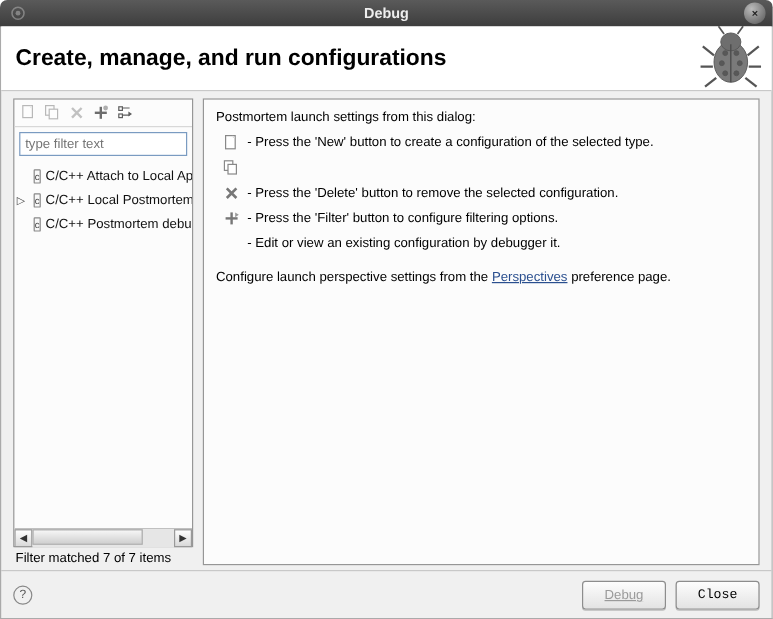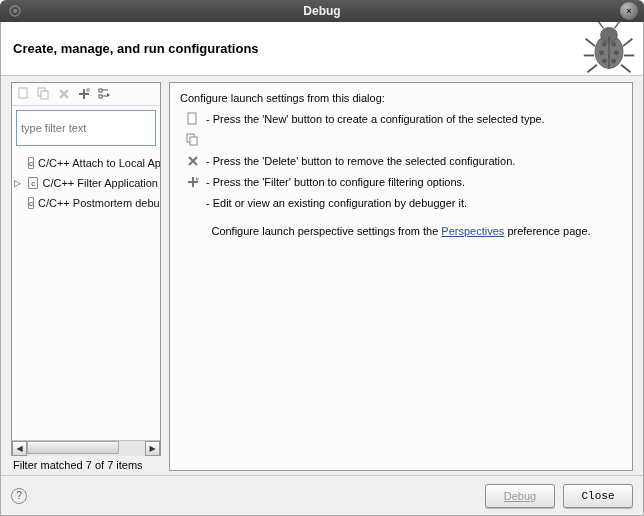--- a/index.html
+++ b/index.html
@@ -3,44 +3,44 @@
 <meta charset="utf-8">
 <style>
 * { box-sizing: border-box; margin: 0; padding: 0; }
 body { font-family: "Segoe UI", Tahoma, sans-serif; font-size: 11px; color: #000; background: #fff; width: 644px; height: 516px; overflow: hidden; }
 .titlebar { height: 22px; background: linear-gradient(#5a5a5a,#3d3d3d); color: #eee; display: flex; align-items: center; border-top-left-radius: 6px; border-top-right-radius: 6px; padding: 0 6px; position: relative; }
 .titlebar .tb-left { width: 18px; height: 14px; display: flex; align-items: center; justify-content: center; opacity: .5; }
 .titlebar .tb-title { flex: 1; text-align: center; font-size: 12px; font-weight: bold; }
 .titlebar .tb-close { width: 18px; height: 18px; border-radius: 50%; background: radial-gradient(circle at 35% 30%, #bbb, #555); display: flex; align-items: center; justify-content: center; font-size: 9px; color: #222; font-weight: bold; cursor: pointer; }
 .content { background: #f0f0f0; height: 494px; border: 1px solid #aaa; border-top: none; display: flex; flex-direction: column; }
 .header { background: #fff; border-bottom: 1px solid #c8c8c8; padding: 8px 12px; display: flex; align-items: center; height: 54px; position: relative; }
-.header-title { font-size: 13px; font-weight: bold; }
+.header-title { font-size: 19px; font-weight: bold; }
 .beetle { position: absolute; right: 6px; top: -2px; width: 56px; height: 56px; }
 .main { flex: 1; display: flex; padding: 6px 10px 4px 10px; gap: 8px; min-height: 0; }
 .sidebar { width: 150px; border: 1px solid #969696; background: #fcfcfc; display: flex; flex-direction: column; }
 .toolbar { display: flex; gap: 4px; padding: 3px 4px; border-bottom: 1px solid #d8d8d8; align-items: center; }
 .toolbar .tbtn { width: 16px; height: 16px; display: flex; align-items: center; justify-content: center; opacity: .5; }
 .toolbar .tbtn.enabled { opacity: .95; cursor: pointer; }
 .filter-wrap { padding: 4px; }
-.filter-input { width: 100%; height: 36px; border: 1px solid #7a9bc1; padding: 2px 4px; font-size: 11px; color: #777; background: #fff; }
+.filter-input { width: 100%; height: 20px; border: 1px solid #7a9bc1; padding: 2px 4px; font-size: 11px; color: #777; background: #fff; }
 .tree { flex: 1; overflow: hidden; padding: 3px 2px 3px 2px; }
 .tree-item { display: flex; align-items: center; height: 20px; padding-left: 14px; white-space: nowrap; cursor: pointer; font-size: 11px; color: #111; }
 .tree-item .arrow { position: absolute; margin-left: -14px; width: 10px; font-size: 9px; color: #444; }
 .tree-item .c-badge { display: inline-flex; width: 12px; height: 12px; border: 1px solid #888; background: #f8f8f8; font-size: 8px; align-items: center; justify-content: center; color: #444; margin-right: 4px; border-radius: 1px; }
 .scrollbar-h { height: 15px; border-top: 1px solid #c0c0c0; background: #eee; display: flex; align-items: center; }
 .scrollbar-h .sbtn { width: 15px; height: 15px; border: 1px solid #999; background: linear-gradient(#fefefe,#d9d9d9); display: flex; align-items: center; justify-content: center; font-size: 8px; color: #333; }
 .scrollbar-h .strack { flex: 1; height: 15px; background: #e6e6e6; position: relative; }
 .scrollbar-h .sthumb { position: absolute; left: 0; top: 0; height: 13px; width: 78%; background: linear-gradient(#f6f6f6,#cfcfcf); border: 1px solid #aaa; }
 .filterline { padding: 3px 2px 0 2px; font-size: 11px; }
 .right-pane { flex: 1; border: 1px solid #969696; background: #fcfcfc; padding: 8px 10px; font-size: 11px; line-height: 1.3; }
 .intro { margin-bottom: 6px; }
 .step { display: flex; align-items: center; gap: 6px; margin: 6px 0 6px 6px; }
 .step .sicon { width: 14px; height: 14px; display: flex; align-items: center; justify-content: center; flex-shrink: 0; margin-top: 1px; }
 .step .stext { }
-.perspective { margin-top: 14px; text-align: center; }
+.perspective { margin-top: 14px; }
 .link { color: #2a4f8f; text-decoration: underline; cursor: pointer; }
 .footer { height: 40px; border-top: 1px solid #c8c8c8; display: flex; align-items: center; padding: 0 10px; }
 .help { width: 16px; height: 16px; border: 1px solid #888; border-radius: 50%; display: flex; align-items: center; justify-content: center; font-size: 10px; color: #555; cursor: pointer; }
 .footer-btns { margin-left: auto; display: flex; gap: 8px; }
 .btn { min-width: 70px; height: 24px; border: 1px solid #8d8d8d; border-radius: 3px; background: linear-gradient(#fdfdfd,#e3e3e3); display: flex; align-items: center; justify-content: center; font-size: 11px; box-shadow: 0 1px 0 #bbb; }
 .btn.disabled { color: #9a9a9a; text-decoration: underline; }
 .btn.enabled { cursor: pointer; color: #000; font-family: Liberation Mono, monospace; }
 svg { display: block; }
 </style>
 </head>
@@ -131,21 +131,21 @@
         </div>
         <div class="tree">
           <div class="tree-item">
             <span class="arrow"></span>
             <span class="c-badge">c</span>
             <span>C/C++ Attach to Local Application</span>
           </div>
           <div class="tree-item" style="position:relative">
             <span class="arrow">▷</span>
             <span class="c-badge">c</span>
-            <span>C/C++ Filter Application</span>
+            <span>C/C++ Local Postmortem</span>
           </div>
           <div class="tree-item">
             <span class="arrow"></span>
             <span class="c-badge">c</span>
             <span>C/C++ Postmortem debugger</span>
           </div>
         </div>
         <div class="scrollbar-h">
           <div class="sbtn">
               <span>◀</span>
@@ -155,21 +155,21 @@
             </div>
           <div class="sbtn">
               <span>▶</span>
             </div>
         </div>
       </div>
       <div class="filterline">Filter matched 7 of 7 items</div>
     </div>
 
     <div class="right-pane">
-      <div class="intro">Configure launch settings from this dialog:</div>
+      <div class="intro">Postmortem launch settings from this dialog:</div>
 
       <div class="step">
         <span class="sicon">
           <svg width="14" height="14" viewBox="0 0 14 14">
               <rect x="2" y="1" width="8" height="11" fill="#fff" stroke="#888"></rect>
               <path d="M8 1 L10 3 L8 3 Z" fill="#ddd"></path>
             </svg>
         </span>
         <span class="stext">- Press the 'New' button to create a configuration of the selected type.</span>
       </div>

